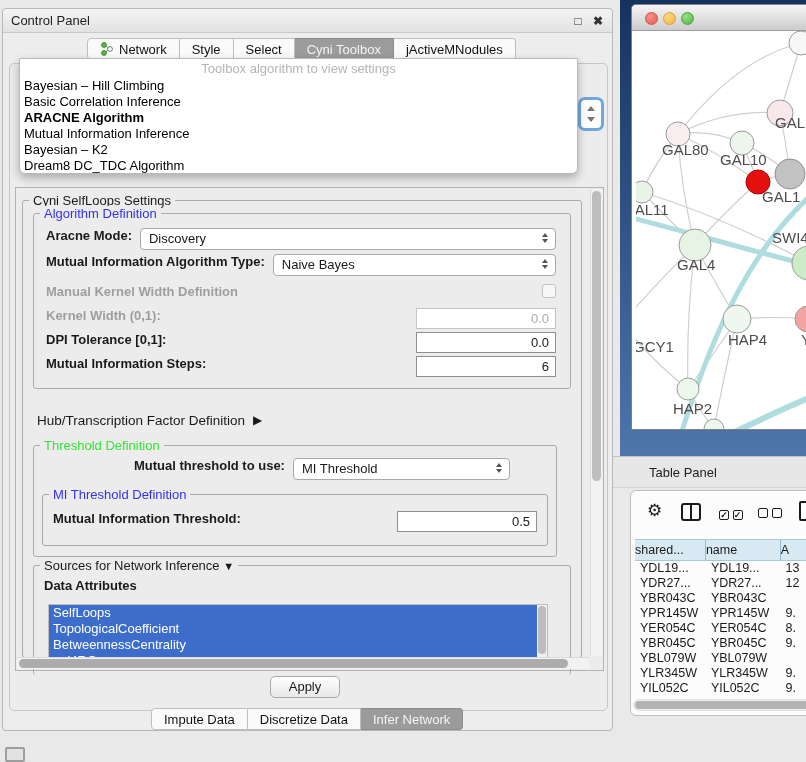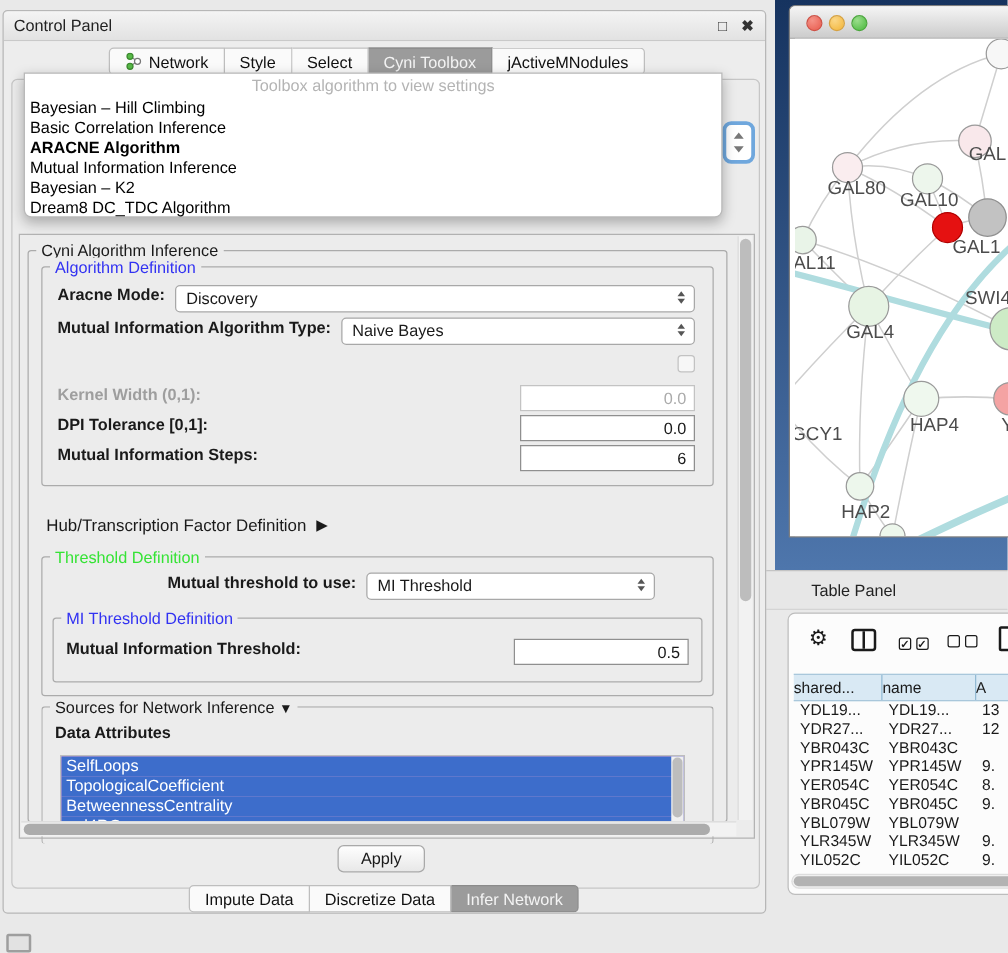--- a/index.html
+++ b/index.html
@@ -315,39 +315,40 @@
     <div class="item">Bayesian – Hill Climbing</div>
     <div class="item">Basic Correlation Inference</div>
     <div class="item bold">ARACNE Algorithm</div>
     <div class="item">Mutual Information Inference</div>
     <div class="item">Bayesian – K2</div>
     <div class="item">Dream8 DC_TDC Algorithm</div>
   </div>
 
   <div class="abs" id="scrollpane">
     <div class="gbox" style="left:6px; top:12px; width:560px; height:458px;">
-      <span class="legend">Cyni Algorithm Inference</span>
+      <span class="legend">Cyni SelfLoops Settings</span>
 
       <div class="gbox" style="left:10px; top:12px; right:10px; height:176px;">
         <span class="legend blue-title">Algorithm Definition</span>
         <div class="frow" style="top:14px;">
           <span class="flabel">Aracne Mode:</span>
           <div class="combo"><span>Discovery</span><span class="arrows">
                 <i class="up"></i>
                 <i class="dn"></i>
               </span></div>
         </div>
         <div class="frow" style="top:40px;">
           <span class="flabel">Mutual Information Algorithm Type:</span>
           <div class="combo"><span>Naive Bayes</span><span class="arrows">
                 <i class="up"></i>
                 <i class="dn"></i>
               </span></div>
         </div>
         <div class="frow" style="top:70px;">
+          <span class="flabel dis">Manual Kernel Width Definition</span>
           <div class="checkbox"></div>
         </div>
         <div class="frow" style="top:94px;">
           <span class="flabel dis">Kernel Width (0,1):</span>
           <div class="tfield dis">0.0</div>
         </div>
         <div class="frow" style="top:118px;">
           <span class="flabel">DPI Tolerance [0,1]:</span>
           <div class="tfield">0.0</div>
         </div>
@@ -355,21 +356,21 @@
           <span class="flabel">Mutual Information Steps:</span>
           <div class="tfield">6</div>
         </div>
       </div>
 
       <div class="frow" style="top:212px; left:14px;">
         <span style="font-size:13.5px;">Hub/Transcription Factor Definition</span>
         <span style="margin-left:8px; font-size:12px;">▶</span>
       </div>
 
-      <div class="gbox" style="left:10px; top:244px; right:10px; height:112px;">
+      <div class="gbox" style="left:10px; top:244px; right:24px; height:112px;">
         <span class="legend green-title">Threshold Definition</span>
         <div class="frow" style="top:12px; left:100px; right:46px;">
           <span class="flabel">Mutual threshold to use:</span>
           <div class="combo"><span>MI Threshold</span><span class="arrows">
                 <i class="up"></i>
                 <i class="dn"></i>
               </span></div>
         </div>
         <div class="gbox" style="left:8px; top:48px; right:8px; height:52px;">
           <span class="legend blue-title">MI Threshold Definition</span>

